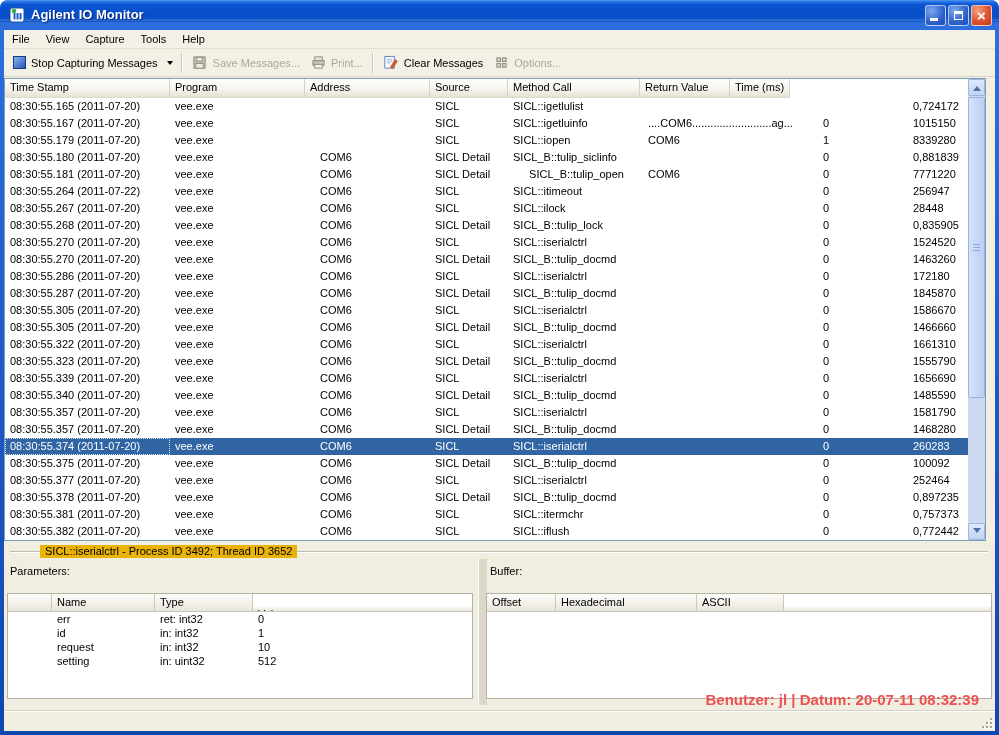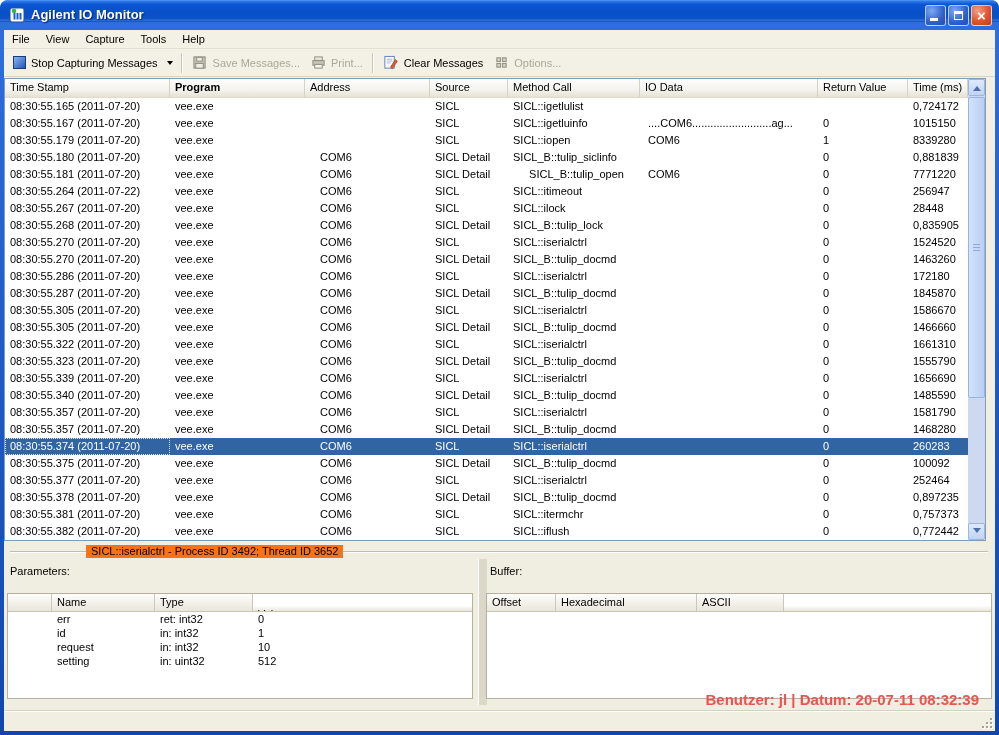--- a/index.html
+++ b/index.html
@@ -47,21 +47,21 @@
   .sb-btn{position:absolute;left:0;width:17px;height:17px;background:linear-gradient(180deg,#DDE9FD,#C2D3F2);border:1px solid #9EB6DC;border-radius:2px;box-sizing:border-box;display:flex;align-items:center;justify-content:center;}
   .sb-up{top:0;}
   .sb-down{bottom:0;}
   .tri-up{width:0;height:0;border:4px solid transparent;border-bottom:5px solid #4D6FA8;margin-bottom:2px;}
   .tri-dn{width:0;height:0;border:4px solid transparent;border-top:5px solid #4D6FA8;margin-top:2px;}
   .sb-thumb{position:absolute;left:0;top:18px;width:17px;height:301px;background:linear-gradient(90deg,#D3E2FC,#BACFF4);border:1px solid #98B4E2;border-radius:2px;box-sizing:border-box;}
   .sb-grip{position:absolute;left:4px;top:146px;width:7px;height:8px;background:repeating-linear-gradient(180deg,#8FAAD8 0 1px,transparent 1px 3px);}
   
   .detail{position:absolute;left:0;top:511px;width:100%;height:170px;background:#F0EDE1;}
   .group-line{position:absolute;left:6px;right:7px;top:10px;height:1px;background:#C0BDAE;box-shadow:0 1px 0 #FFFFFF;}
-  .group-label{position:absolute;left:36px;top:4px;background:#f97316;padding:0 5px;line-height:13px;margin-left:46px;}
+  .group-label{position:absolute;left:36px;top:4px;background:#eab308;padding:0 5px;line-height:13px;}
   .plabel{position:absolute;left:6px;top:24px;}
   .blabel{position:absolute;left:486px;top:24px;}
   .dtable{position:absolute;top:52px;height:106px;background:#fff;border:1px solid #B4B1A3;box-sizing:border-box;}
   .ptable{left:3px;width:466px;}
   .btable{left:482px;width:506px;}
   .dthead{display:flex;height:17px;border-bottom:1px solid #C9C6B8;}
   .dhcell{box-sizing:border-box;padding-left:5px;line-height:16px;background:linear-gradient(180deg,#FDFDFB,#E9E6DA);border-right:1px solid #CBC8BA;white-space:nowrap;overflow:hidden;}
   .dhcell.flex{flex:1;border-right:none;margin-top:12px;}
   .prow{display:flex;height:14px;}
   .pcell{box-sizing:border-box;padding-left:5px;line-height:14px;white-space:nowrap;overflow:hidden;}
@@ -161,25 +161,24 @@
               <rect x="9" y="9" width="4" height="4" fill="#D2CFC1" stroke="#8E8B7E"></rect>
             </svg>
         </span>
         <span>Options...</span>
       </div>
     </div>
 
     <div class="list">
       <div class="list-header">
           <div class="hcell" style="width: 165px;">Time Stamp</div>
-          <div class="hcell" style="width: 135px; font-weight: bold;">Program</div>
+          <div class="hcell" style="width: 135px;">Program</div>
           <div class="hcell" style="width: 125px;">Address</div>
           <div class="hcell" style="width: 78px;">Source</div>
           <div class="hcell" style="width: 132px;">Method Call</div>
-          <div class="hcell" style="width: 178px;">IO Data</div>
           <div class="hcell" style="width: 90px;">Return Value</div>
           <div class="hcell" style="width: 60px;">Time (ms)</div>
         </div>
       <div class="list-body">
           <div class="lrow">
             <div class="lcell c0" style="width: 165px;">08:30:55.165 (2011-07-20)</div>
             <div class="lcell c1" style="width: 135px;">vee.exe</div>
             <div class="lcell c2" style="width: 125px;"></div>
             <div class="lcell c3" style="width: 78px;">SICL</div>
             <div class="lcell c4" style="width: 132px;">SICL::igetlulist</div>

